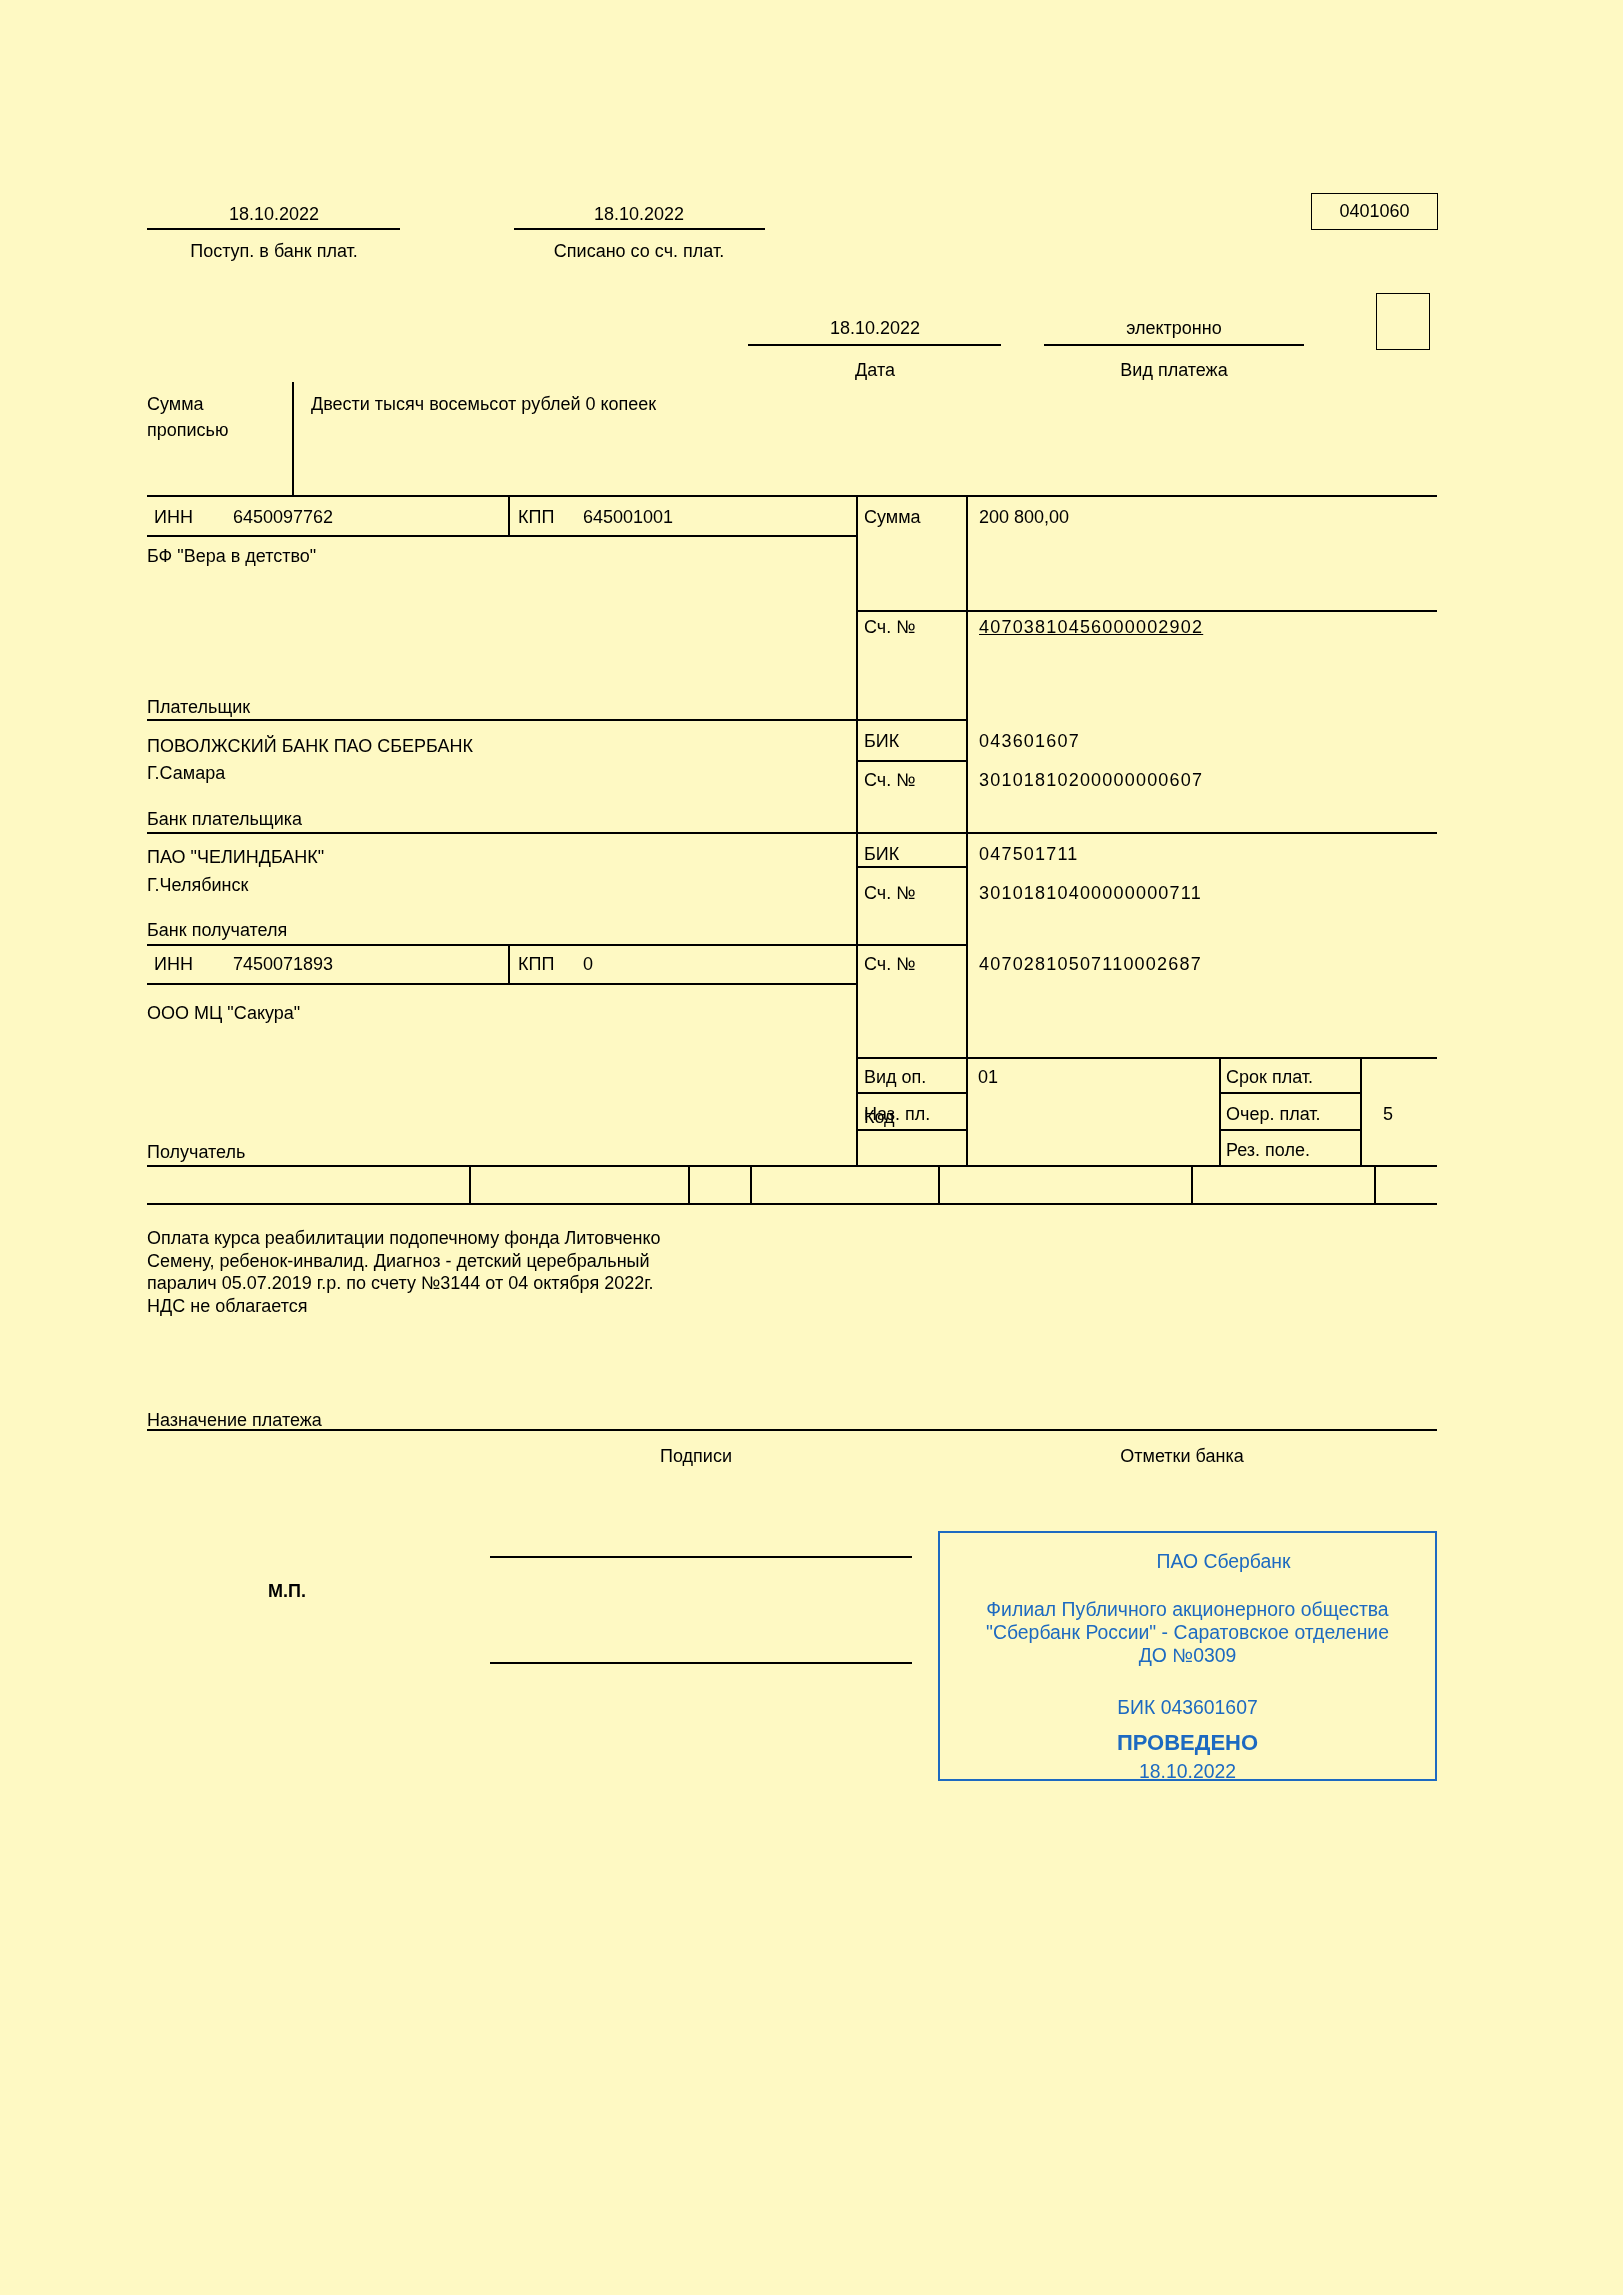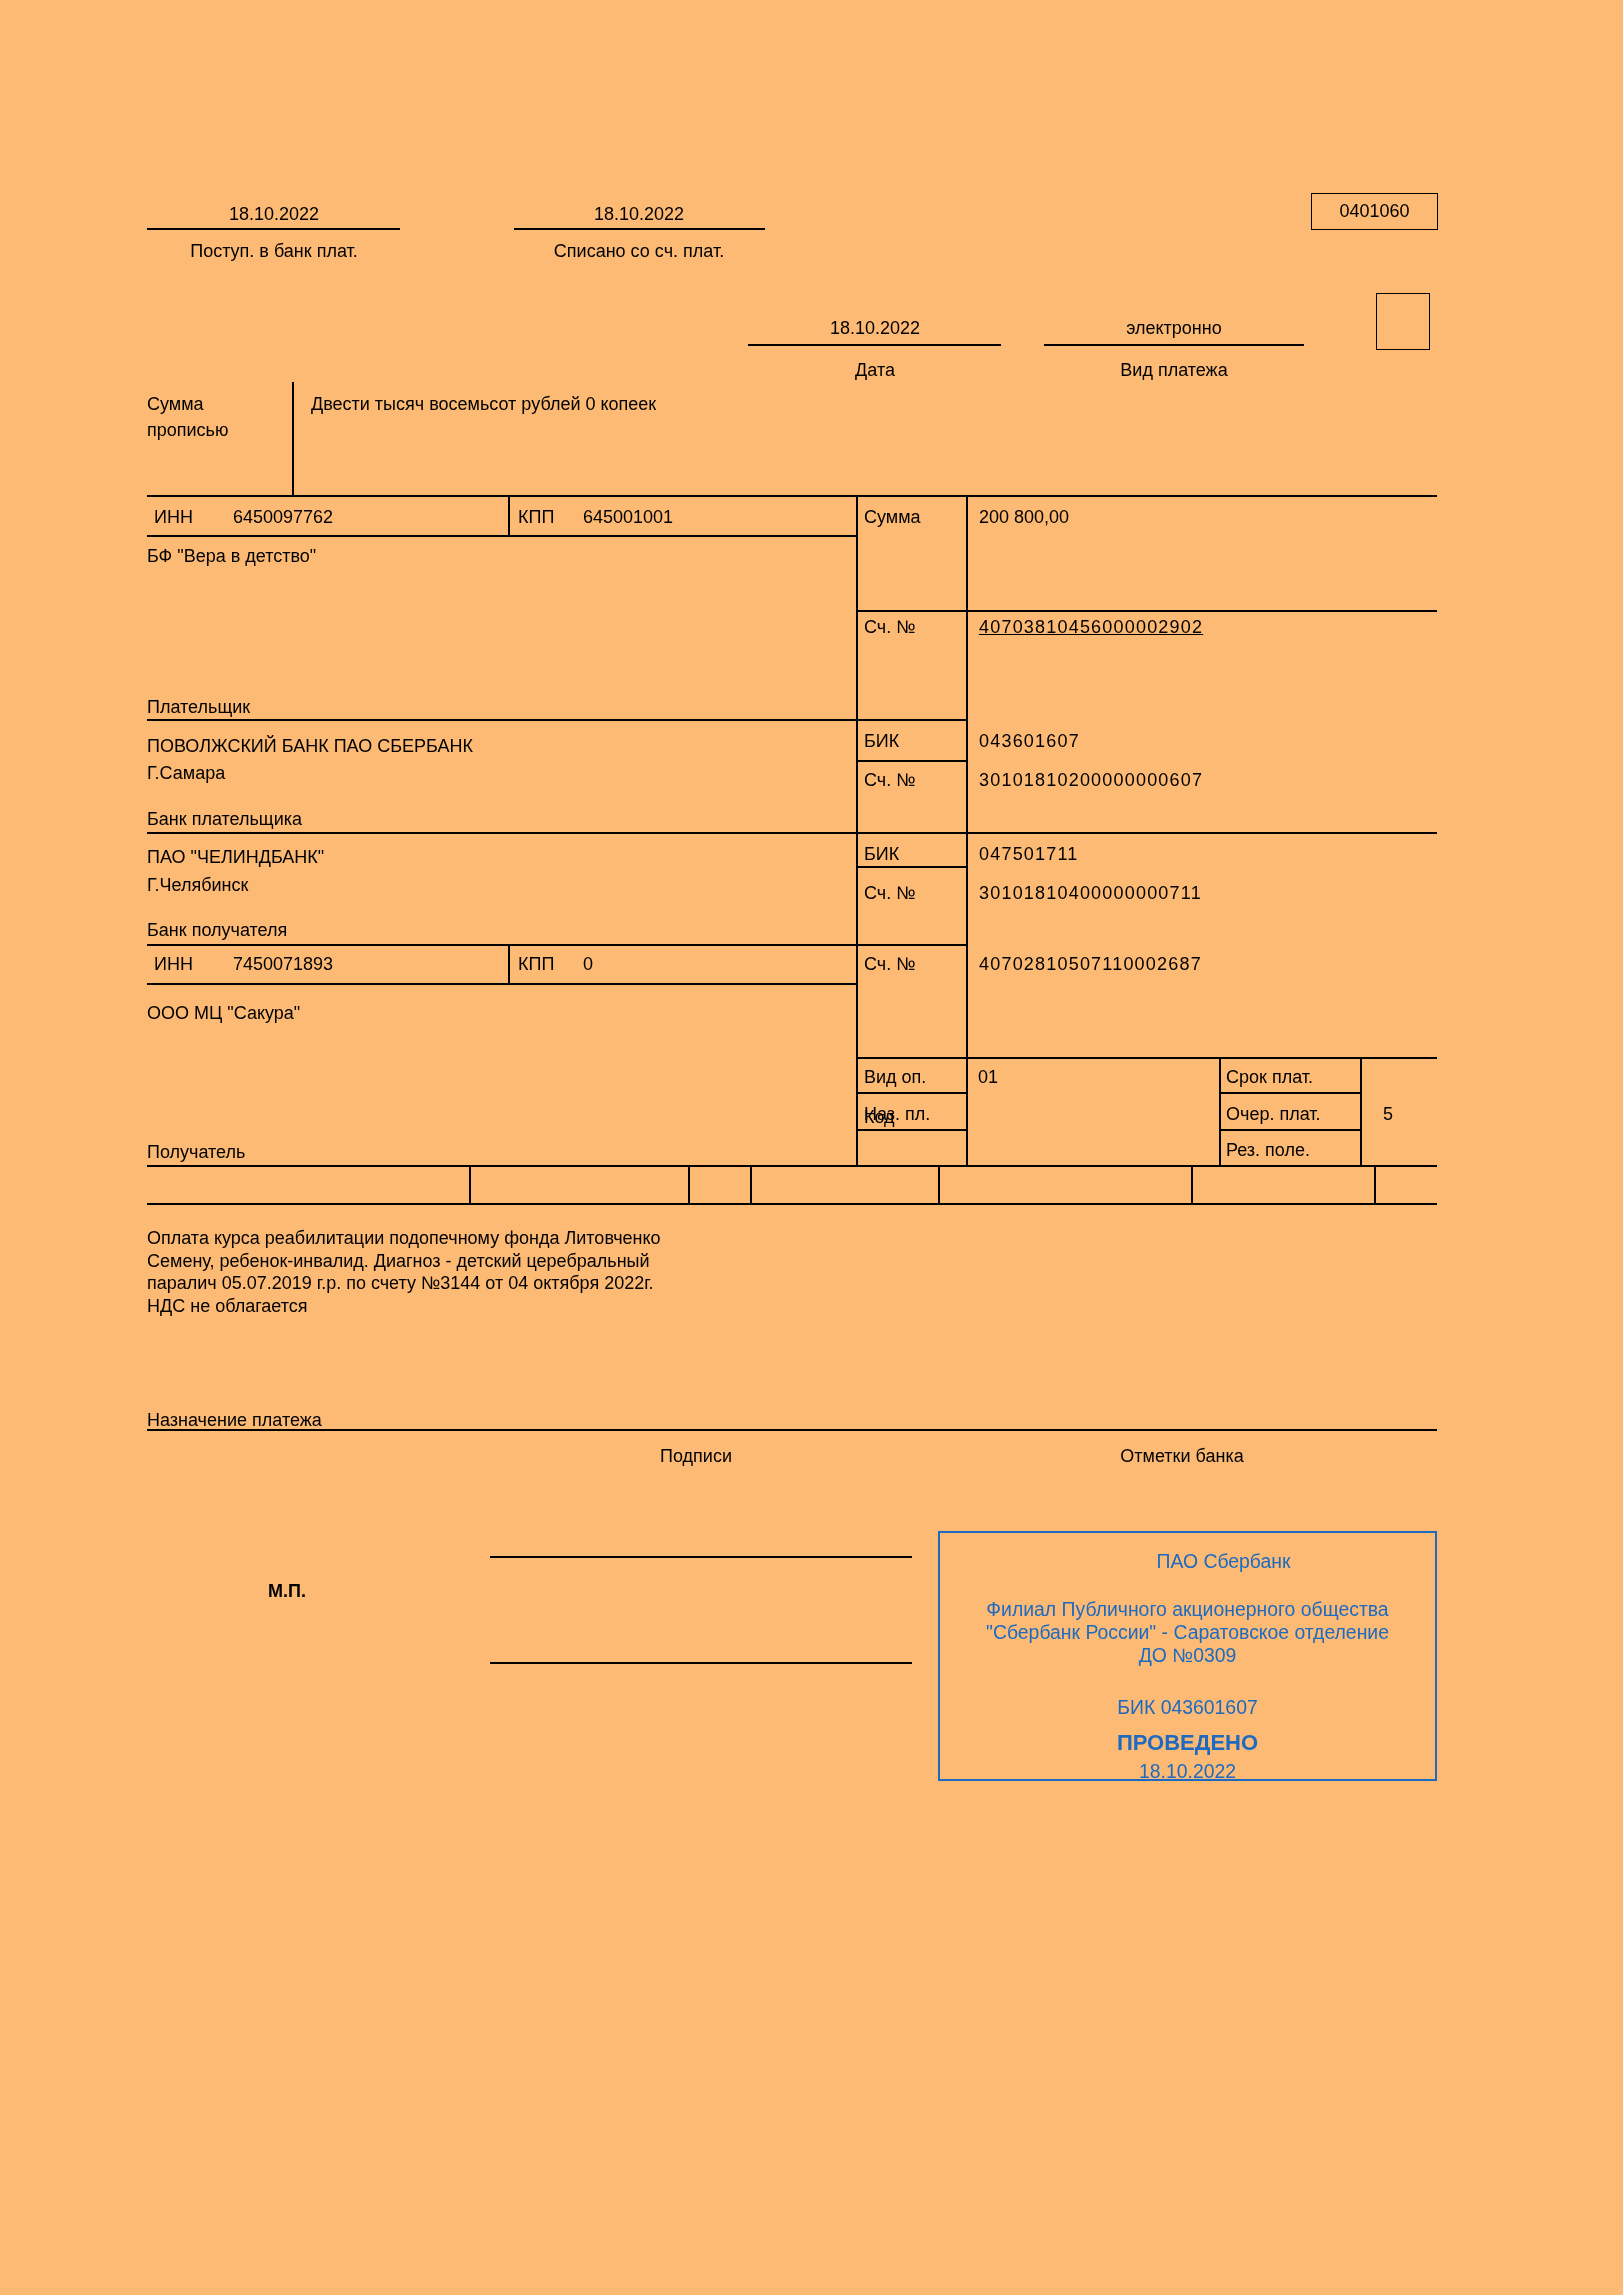--- a/index.html
+++ b/index.html
@@ -1,18 +1,18 @@
 <!DOCTYPE html>
 <html style="--stamp-color: #1d6ac1;font-size:9.4px"><head>
 <meta charset="utf-8">
 <style>
   :root { --stamp-color:#1d6ac1; --ink:#000; }
   html,body { margin:0; padding:0; background:#fff; }
   .page {
-    position:relative; width:1624px; height:2295px; background:#fdba74;
+    position:relative; width:1624px; height:2295px; background:#fef9c3;
     font-family:"Liberation Sans", sans-serif; color:var(--ink);
     overflow:hidden;
   }
   .t  { position:absolute; font-size:18px; line-height:1.15; white-space:nowrap; }
   .c  { transform:translateX(-50%); }
   .b  { font-weight:bold; }
   .title { font-size:28px; font-weight:bold; word-spacing:10.6px; letter-spacing:-0.3px; }
   .acct { letter-spacing:1.2px; }
   .hl { position:absolute; background:var(--ink); height:2.4px; }
   .hl.thin { height:1.8px; }

